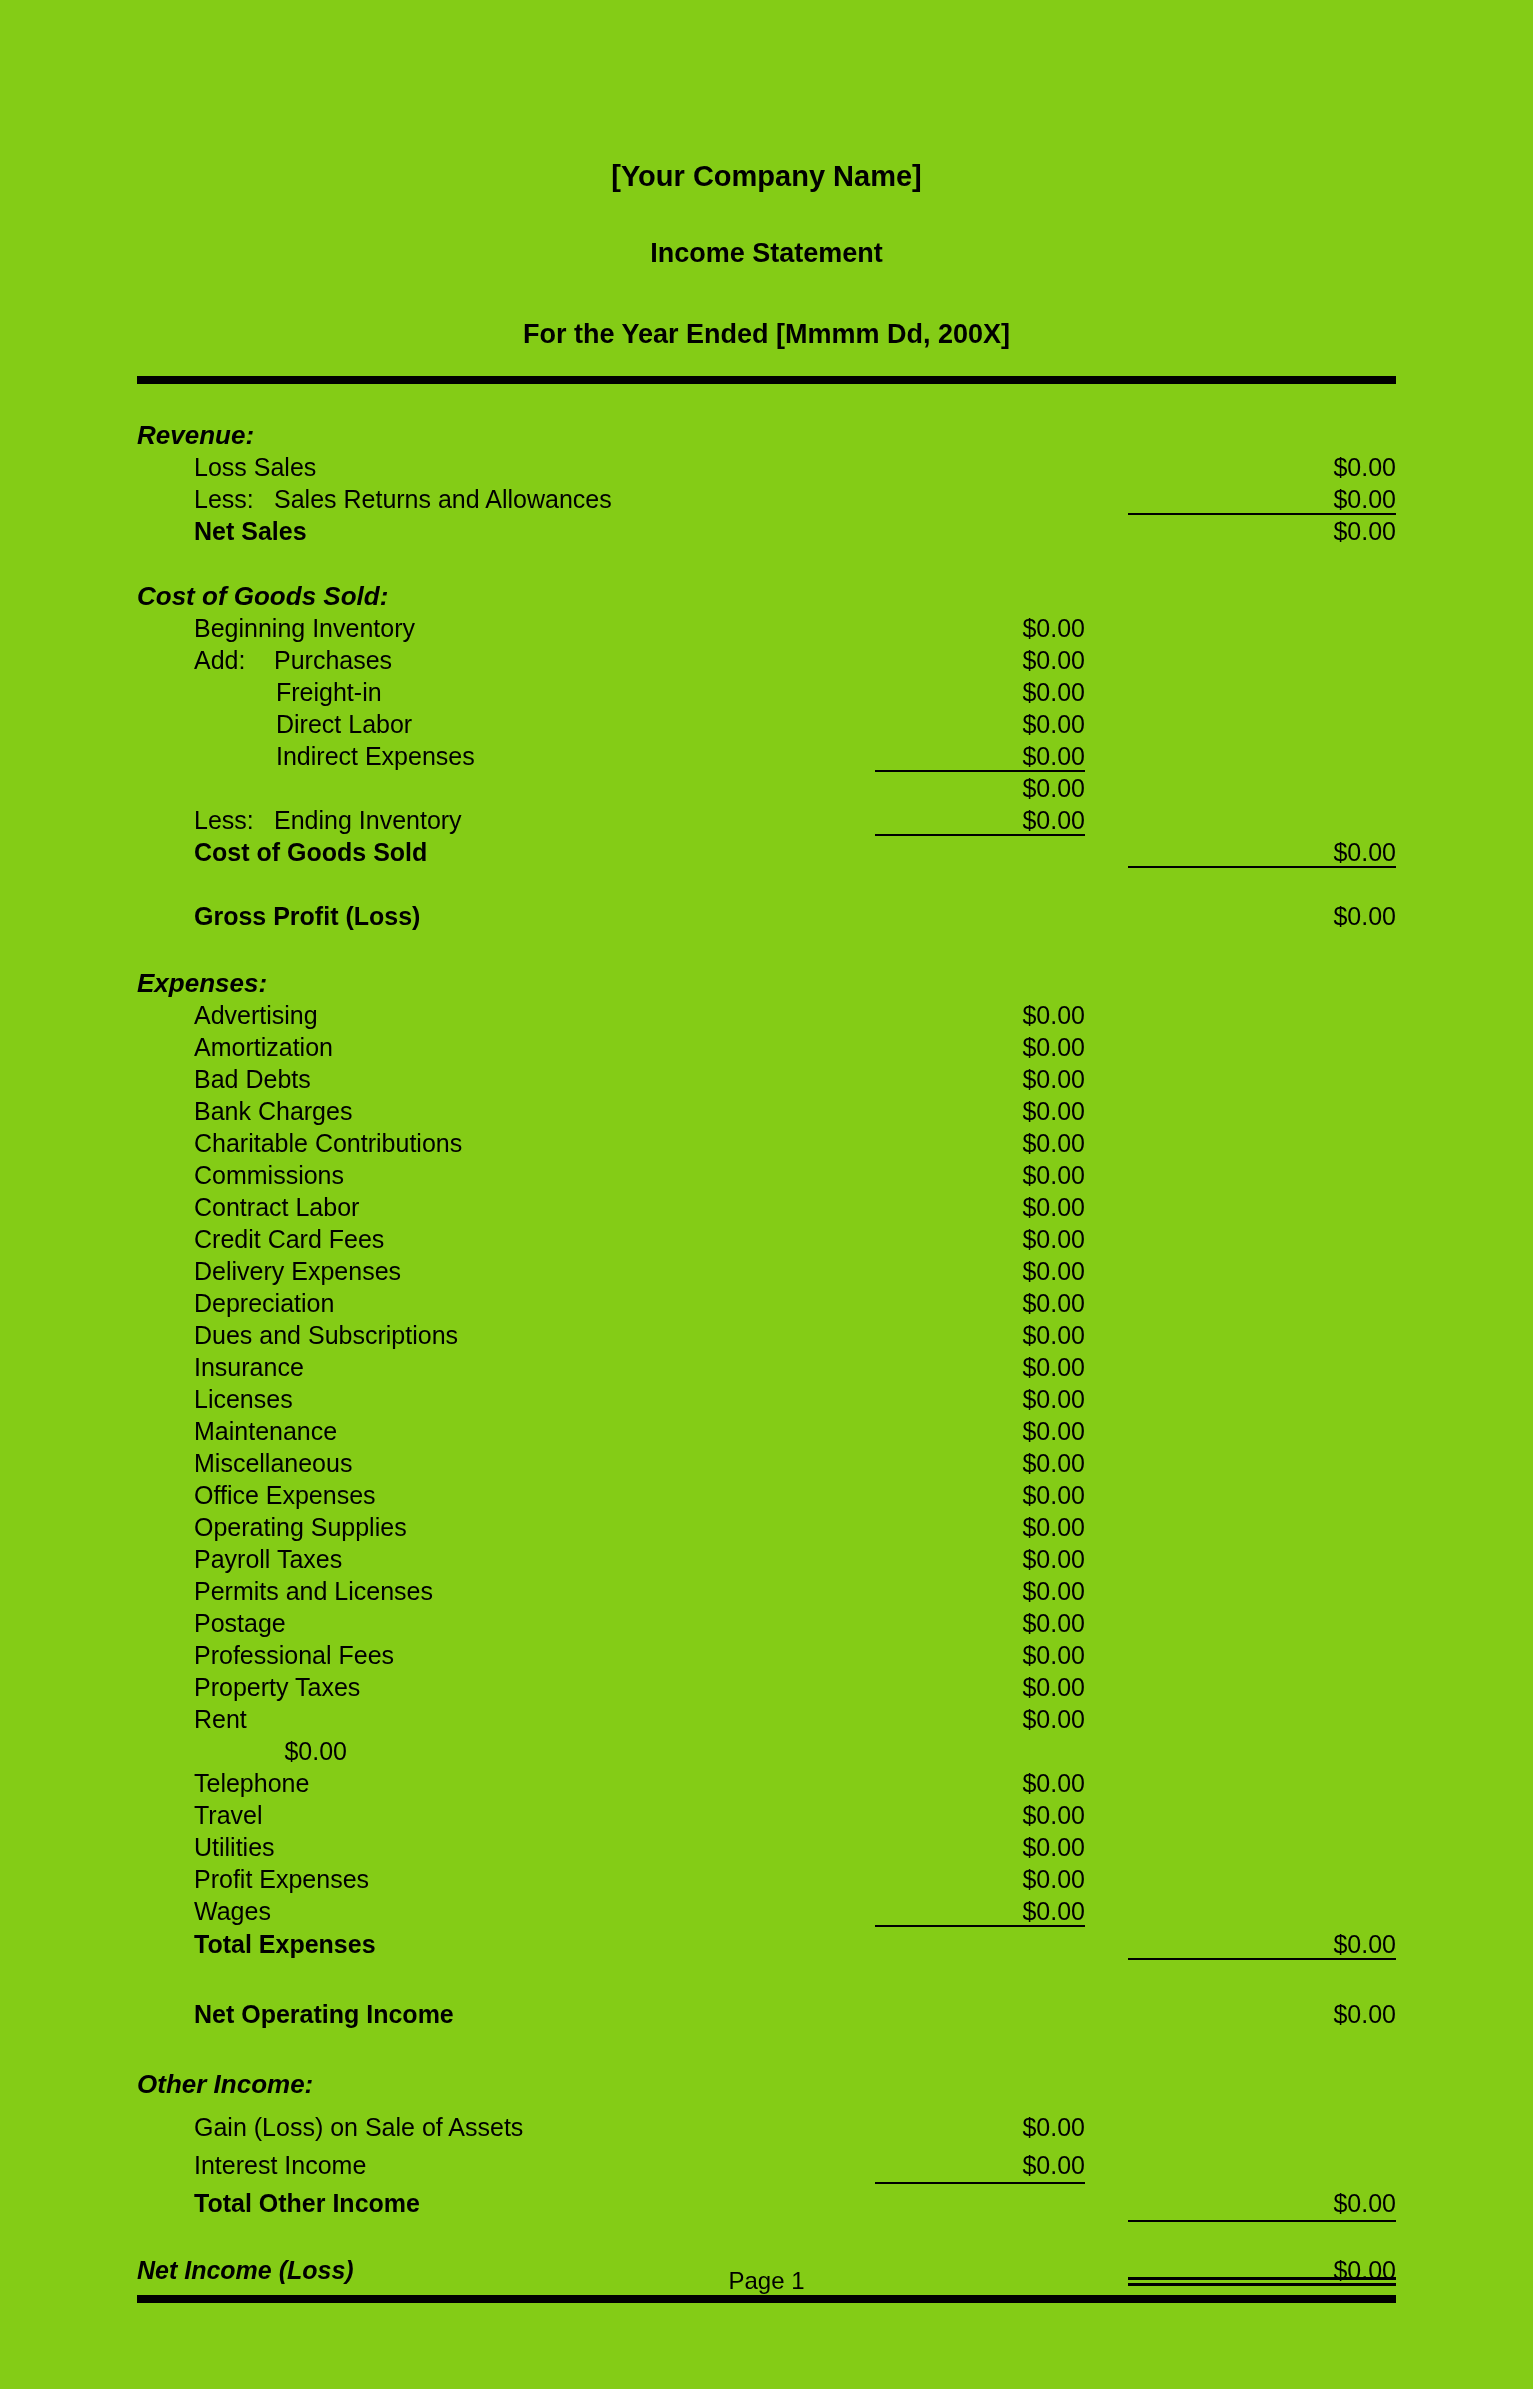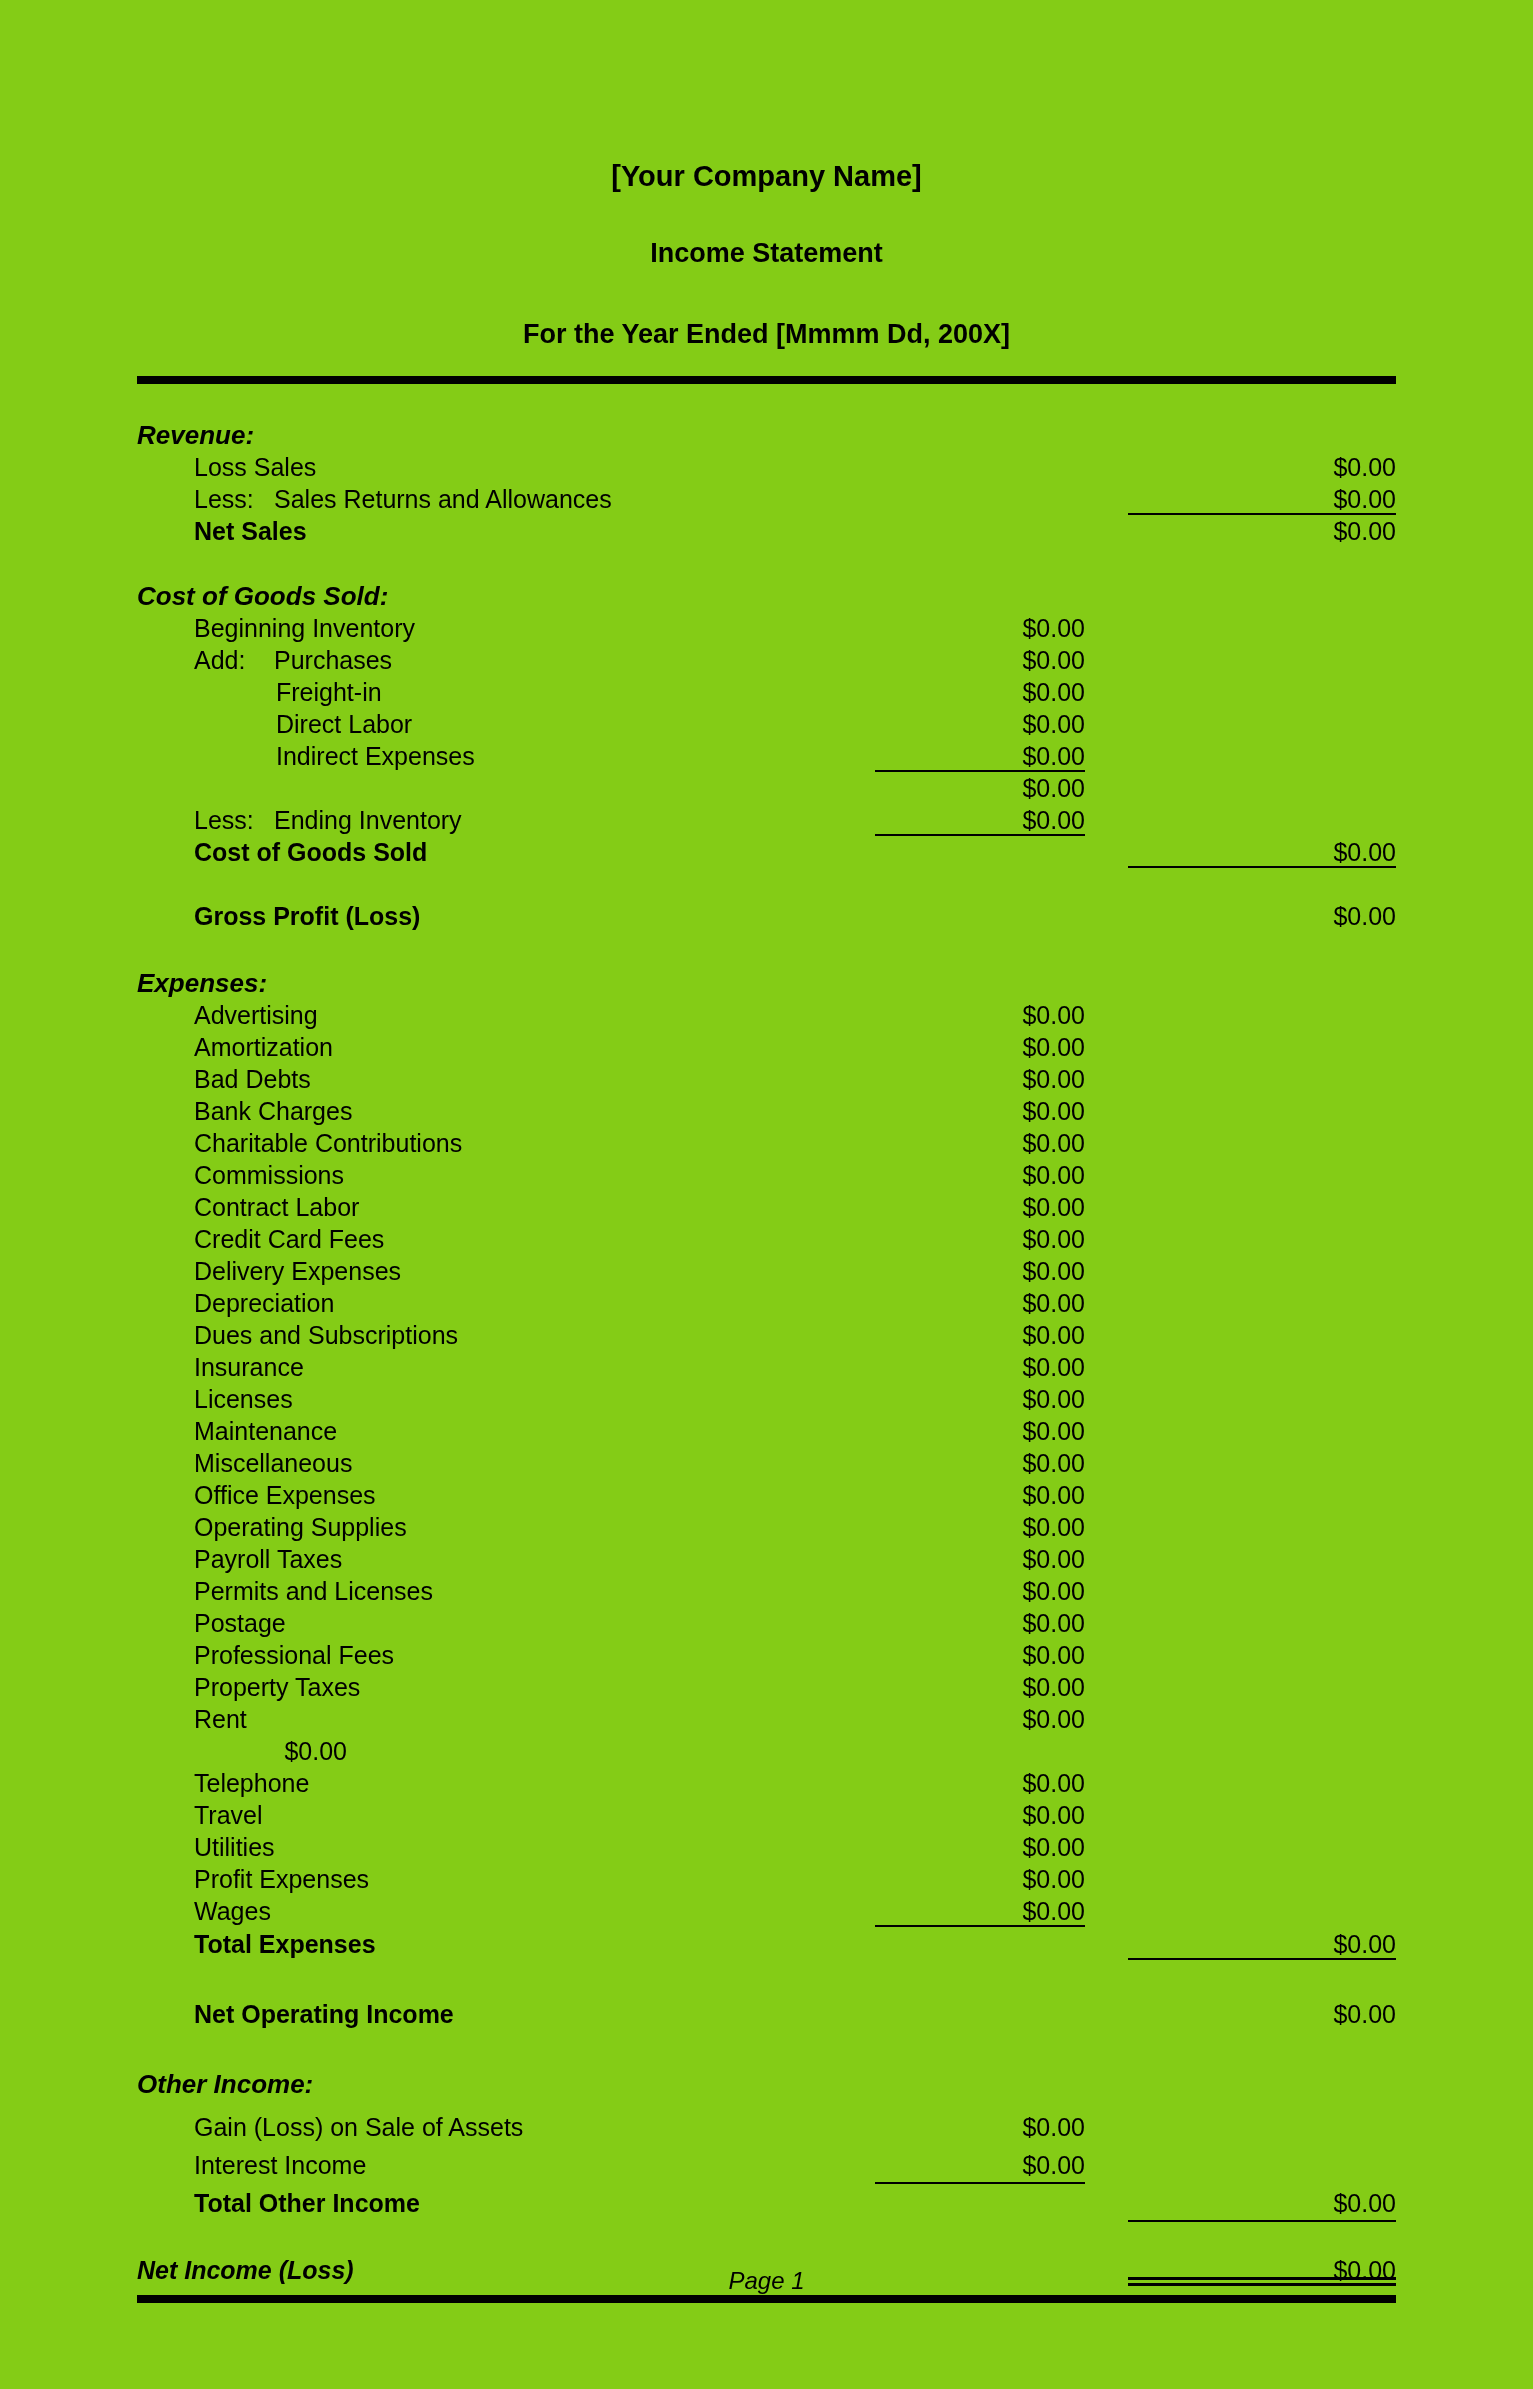--- a/index.html
+++ b/index.html
@@ -13,21 +13,21 @@
     font-family: "Liberation Sans", sans-serif;
     overflow: hidden;
   }
   .center-line { position:absolute; left:0; width:100%; text-align:center; font-weight:bold; }
   .company  { top:160px; font-size:29px; }
   .doctitle { top:238px; font-size:27px; }
   .period   { top:319px; font-size:27px; }
   .rule { position:absolute; left:137px; width:1259px; height:7.6px; background:#000; }
   .rule-top { top:376px; }
   .rule-bottom { top:2295px; }
-  .pagenum { position:absolute; top:2267px; left:0; width:100%; text-align:center; font-size:24px; font-weight:normal;font-style:italic; }
+  .pagenum { position:absolute; top:2267px; left:0; width:100%; text-align:center; font-size:24px; font-weight:normal; }
 
   .content { position:absolute; left:137px; top:385px; width:1259px; }
   .row { display:flex; height:32px; line-height:32px; font-size:25px; }
   .row40 { height:38px; line-height:38px; }
   .lbl { flex:1; white-space:nowrap; }
   .ind1 { padding-left:57px; }
   .ind2 { padding-left:139px; }
   .prefix { display:inline-block; width:80px; }
   .mid { width:210px; text-align:right; white-space:nowrap; }
   .sp  { width:43px; }

